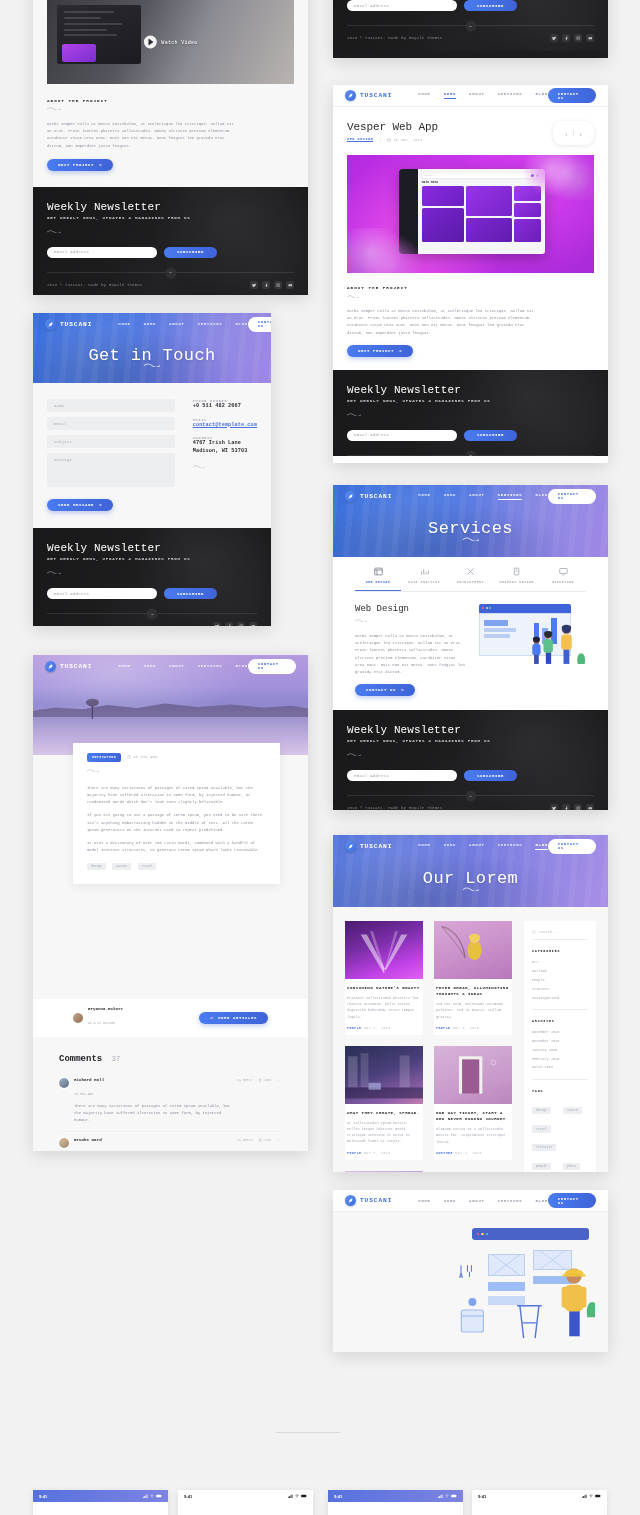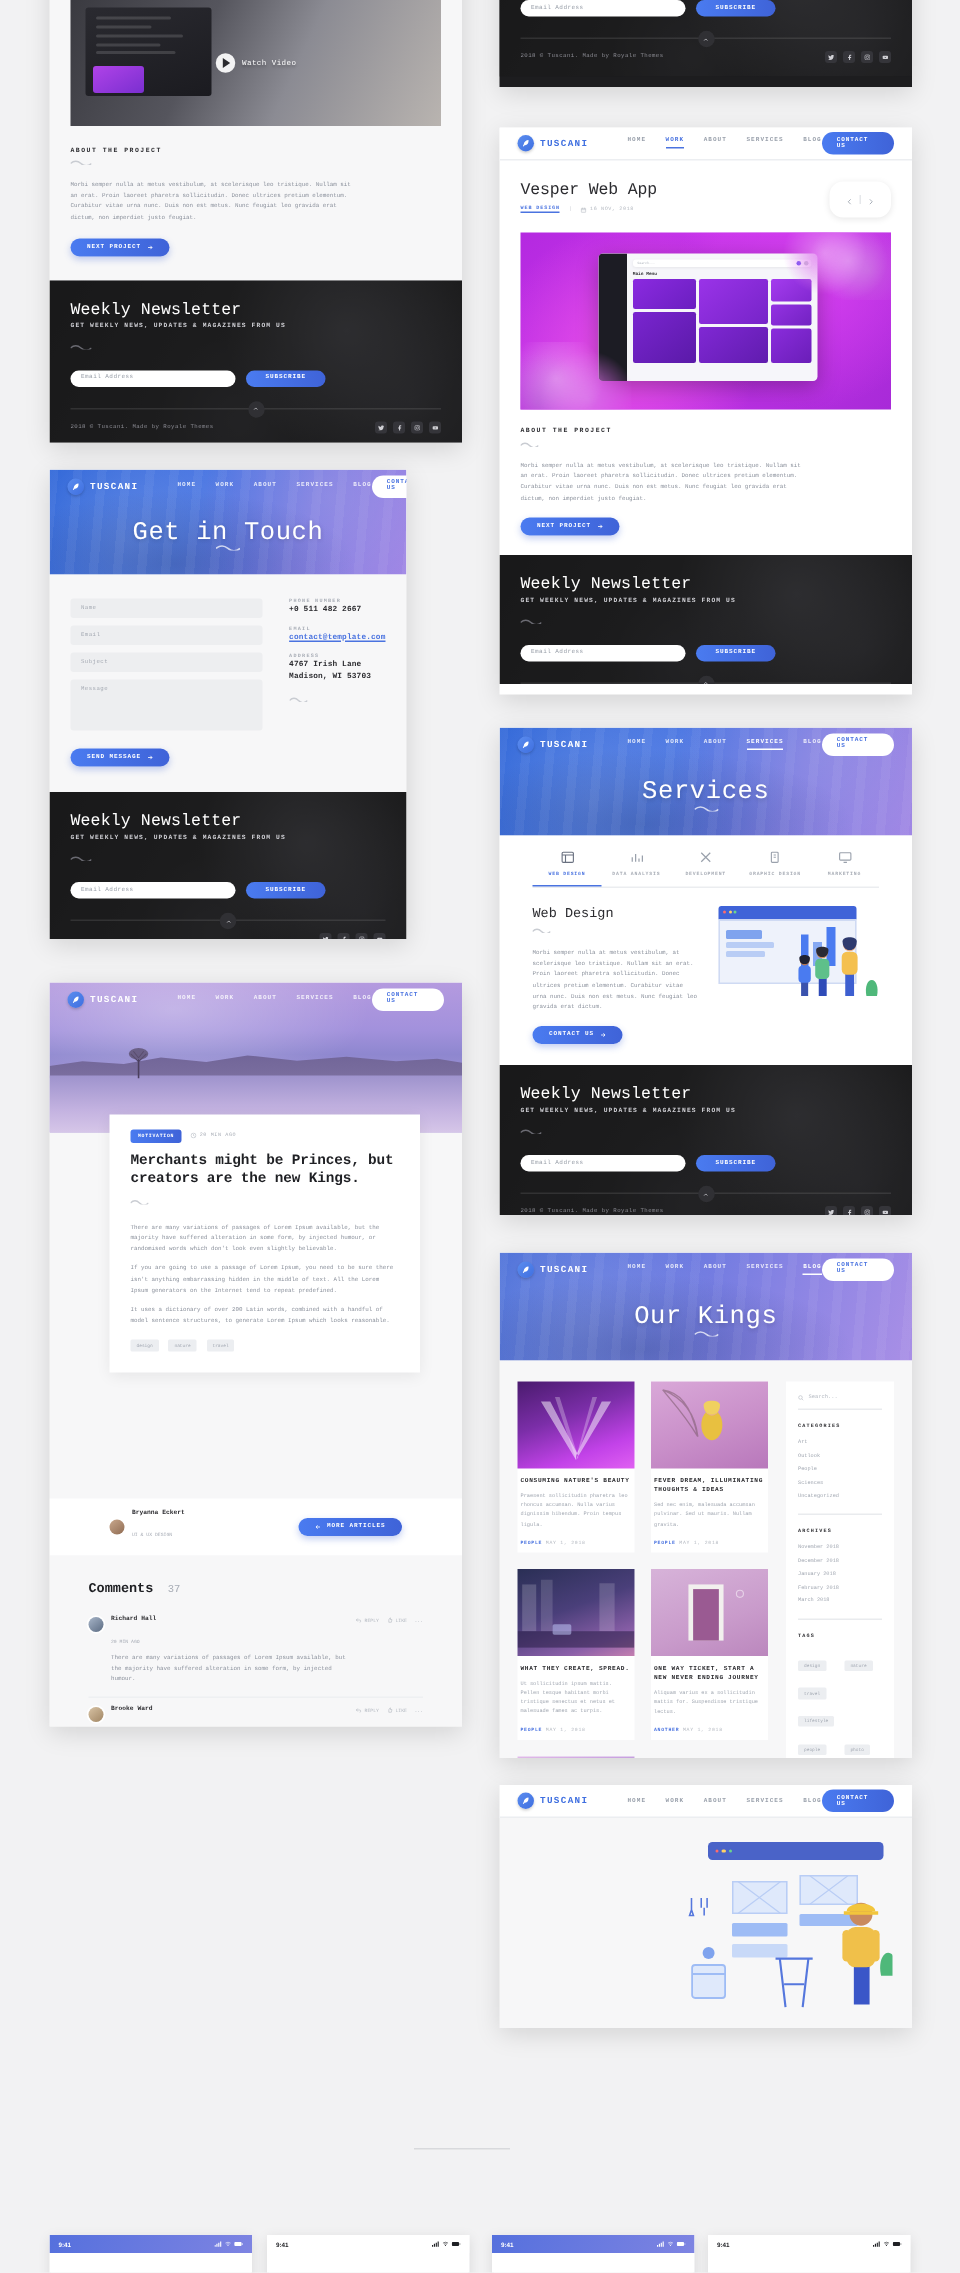--- a/index.html
+++ b/index.html
@@ -475,21 +475,20 @@
       <div style="display:flex;align-items:center;gap:6px;">
         <span class="tagpill">MOTIVATION</span>
         <span style="display:flex;align-items:center;gap:2px;">
           <svg width="4" height="4" viewBox="0 0 8 8">
               <circle cx="4" cy="4" r="3.2" fill="none" stroke="#b4b9c1" stroke-width=".8"></circle>
               <path d="M4 2.2V4l1.4.9" stroke="#b4b9c1" fill="none" stroke-width=".8"></path>
             </svg>
           <span class="metatime">20 MIN AGO</span>
         </span>
       </div>
-      <div class="article-h">Merchants might be Princes, but creators are the new Kings.</div>
       <svg width="12" height="4" style="margin:6px 0 8px">
           <path d="M0 3 Q3 0 6 3 T12 3" stroke="#c9ccd2" fill="none" stroke-width=".9"></path>
         </svg>
       <div class="body-sm" style="margin-bottom:6px">There are many variations of passages of Lorem Ipsum available, but the majority have suffered alteration in some form, by injected humour, or randomised words which don't look even slightly believable.</div>
       <div class="body-sm" style="margin-bottom:6px">If you are going to use a passage of Lorem Ipsum, you need to be sure there isn't anything embarrassing hidden in the middle of text. All the Lorem Ipsum generators on the Internet tend to repeat predefined.</div>
       <div class="body-sm">It uses a dictionary of over 200 Latin words, combined with a handful of model sentence structures, to generate Lorem Ipsum which looks reasonable.</div>
       <div style="display:flex;gap:4px;margin-top:8px;">
         <span class="tagchip">design</span>
         <span class="tagchip">nature</span>
         <span class="tagchip">travel</span>
@@ -933,21 +932,21 @@
         </div>
         <div class="nav-links">
           <span>HOME</span>
           <span>WORK</span>
           <span>ABOUT</span>
           <span>SERVICES</span>
           <span class="active">BLOG</span>
         </div>
         <div class="nav-cta">CONTACT US</div>
       </div>
-      <div class="hero-title" style="margin-top:14px;">Our Kings</div>
+      <div class="hero-title" style="margin-top:14px;">Our Lorem</div>
       <svg class="hero-squiggle" width="16" height="5">
           <path d="M0 3.6 Q4 .4 8 3.6 T16 3.6" stroke="rgba(255,255,255,.72)" fill="none" stroke-width="1.1"></path>
         </svg>
     </div>
 
     <div style="display:flex;gap:12px;padding:14px 12px 0;">
       <div style="flex:1;display:grid;grid-template-columns:1fr 1fr;gap:11px;">
         <div class="bl-card">
           <div class="bl-thumb bl-t1">
             <svg viewBox="0 0 100 60" style="width:100%;height:100%">

